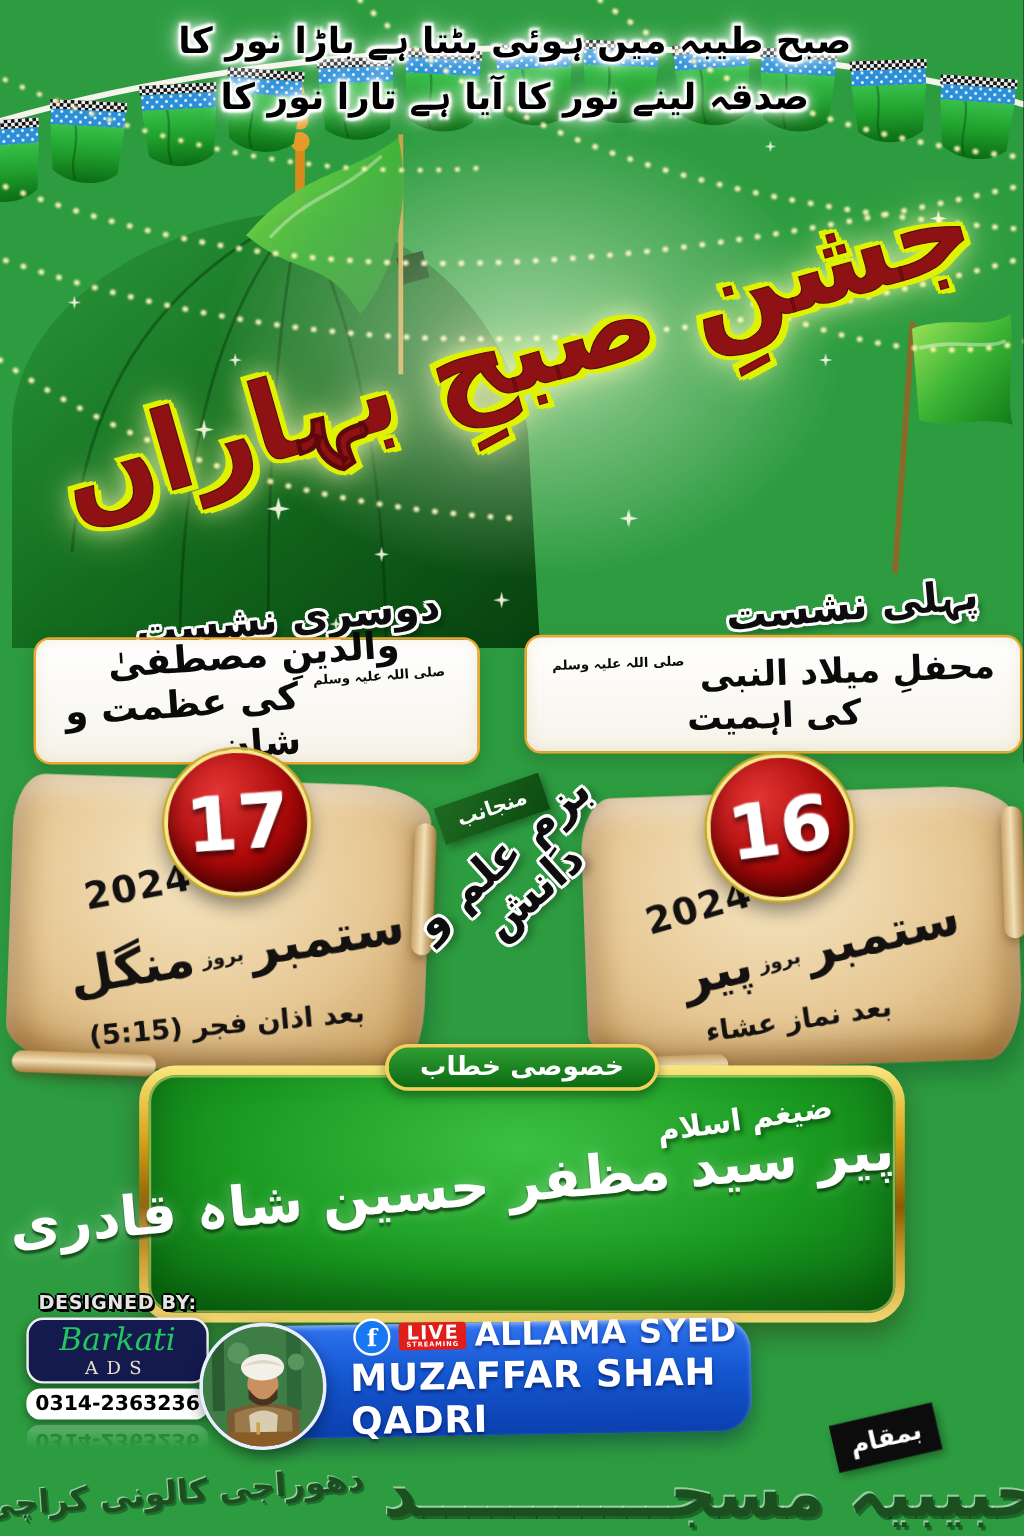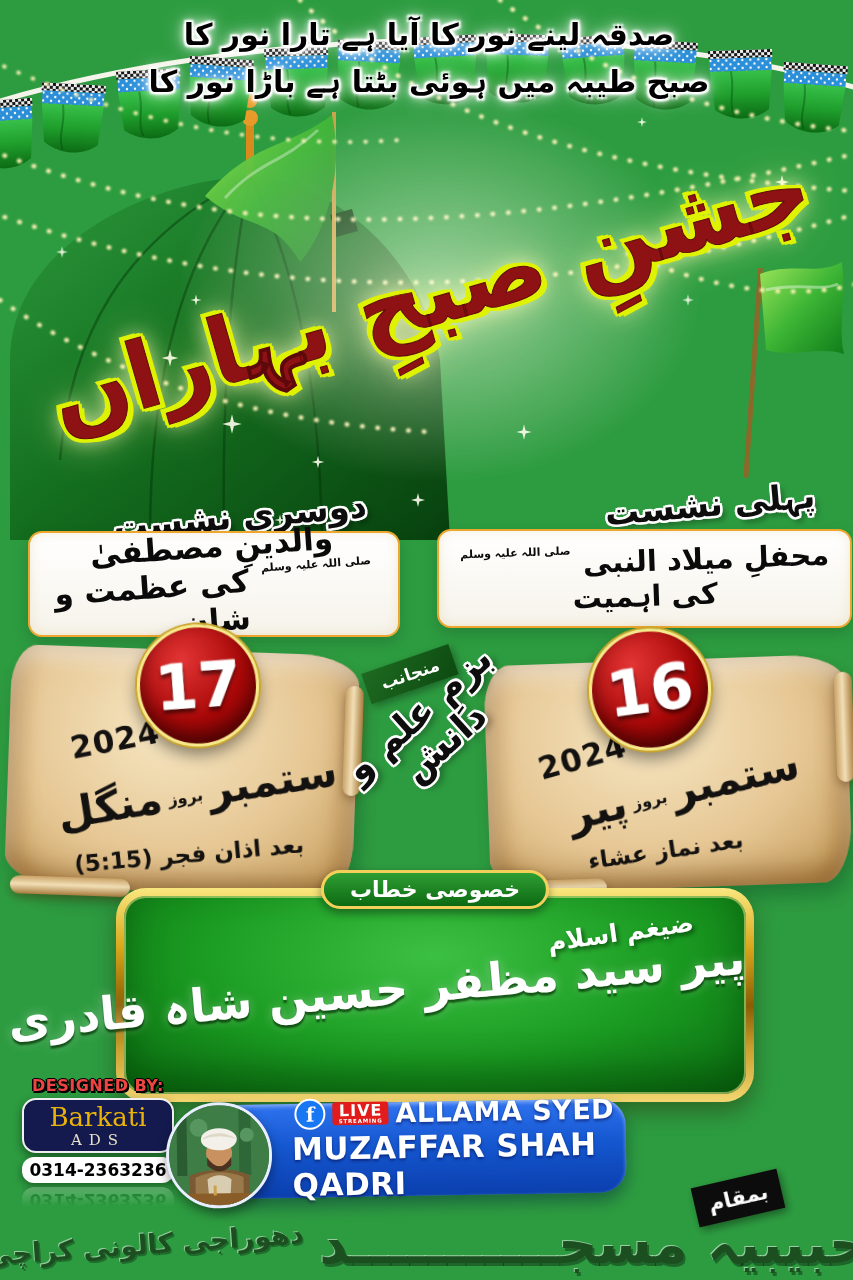--- a/index.html
+++ b/index.html
@@ -101,25 +101,25 @@
     color:#fff;font-size:22px;font-weight:bold;padding:4px 26px;white-space:nowrap;
     box-shadow:0 4px 10px rgba(0,0,0,.4);}
   .honor-title{position:absolute;right:52px;top:22px;color:#fff;font-size:25px;font-weight:bold;
     transform:rotate(-8deg);text-shadow:2px 3px 4px rgba(0,40,0,.6);}
   .speaker-name{position:absolute;left:0;right:0;top:62px;text-align:center;color:#fff;
     font-size:46px;font-weight:bold;white-space:nowrap;transform:rotate(-5deg);
     text-shadow:0 3px 2px rgba(0,45,0,.7),0 0 12px rgba(255,255,255,.35);}
 
   
   .designer{position:absolute;left:22px;top:1076px;width:152px;z-index:11;text-align:center;}
-  .dz-label{font-size:16px;font-weight:bold;color:#ef4444;letter-spacing:.5px;
+  .dz-label{font-size:16px;font-weight:bold;color:#e5e5e5;letter-spacing:.5px;
     text-shadow:1.5px 0 0 #000,-1.5px 0 0 #000,0 1.5px 0 #000,0 -1.5px 0 #000,2px 2px 0 #000;}
   .dz-card{margin-top:3px;background:#141a4e;border:2px solid #f0f0f0;border-radius:14px;padding:4px 2px 2px;
     box-shadow:0 4px 10px rgba(0,0,0,.45);}
-  .dz-brand{font-family:"DejaVu Serif",serif;font-size:26px;color:#eab308;line-height:1;}
+  .dz-brand{font-family:"DejaVu Serif",serif;font-style:italic;font-size:26px;color:#22c55e;line-height:1;}
   .dz-sub{font-family:"DejaVu Serif",serif;font-size:15px;color:#e8e2c8;letter-spacing:7px;margin-top:1px;}
   .dz-phone{margin-top:4px;background:#fff;border-radius:12px;font-size:17px;font-weight:bold;color:#000;
     padding:3px 0;box-shadow:0 3px 8px rgba(0,0,0,.4);}
   .dz-reflect{margin-top:2px;transform:scaleY(-1);opacity:.3;filter:blur(.6px);
     -webkit-mask-image:linear-gradient(to top,rgba(0,0,0,.8),transparent 75%);
     mask-image:linear-gradient(to top,rgba(0,0,0,.8),transparent 75%);}
 
   
   .blue-banner{position:absolute;left:196px;top:1102px;width:430px;height:94px;z-index:11;
     transform:rotate(-1deg);border-radius:26px;
@@ -265,22 +265,22 @@
       <use href="#star" transform="translate(782,182) scale(1)"></use>
       <use href="#star" transform="translate(642,122) scale(.7)"></use>
       <use href="#star" transform="translate(418,500) scale(1)"></use>
       <use href="#star" transform="translate(280,520) scale(.8)"></use>
     </g>
   </svg>
 
   <div class="glow"></div>
 
   <div class="couplet u">
+    <div class="cline">صبح طیبہ میں ہوئی بٹتا ہے باڑا نور کا</div>
     <div class="cline">صدقہ لینے نور کا آیا ہے تارا نور کا</div>
-    <div class="cline">صبح طیبہ میں ہوئی بٹتا ہے باڑا نور کا</div>
   </div>
 
   <div class="title u">جشنِ صبحِ بہاراں</div>
 
   <div class="session-heading sh-right u">پہلی نشست</div>
   <div class="topic-box tb-right">
     <div class="topic u">
       <span>محفلِ میلاد النبی</span>
       <span class="hon">صلی اللہ علیہ وسلم</span>
       <span>کی اہمیت</span>

